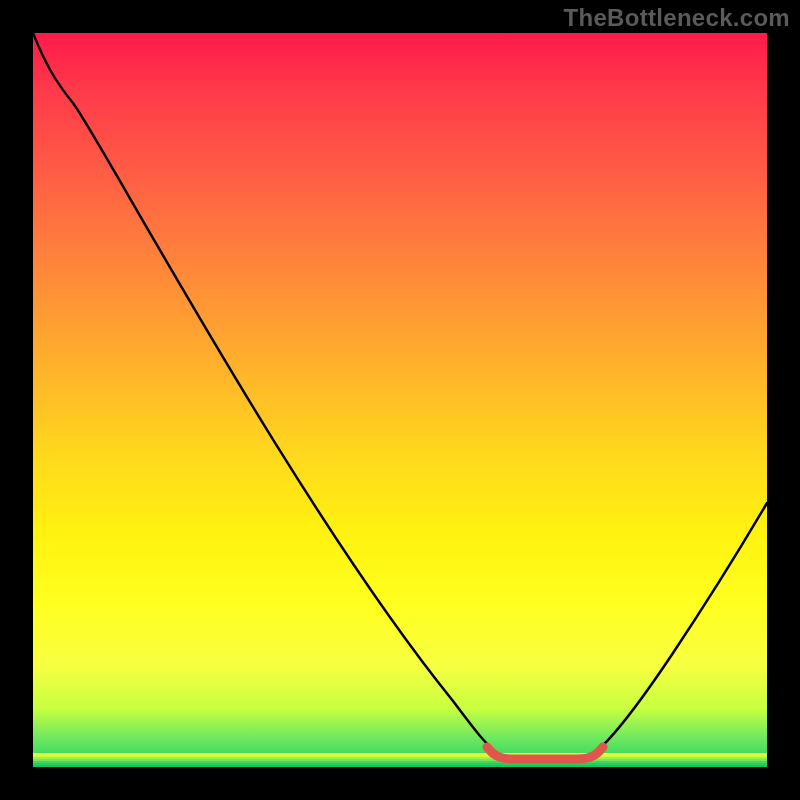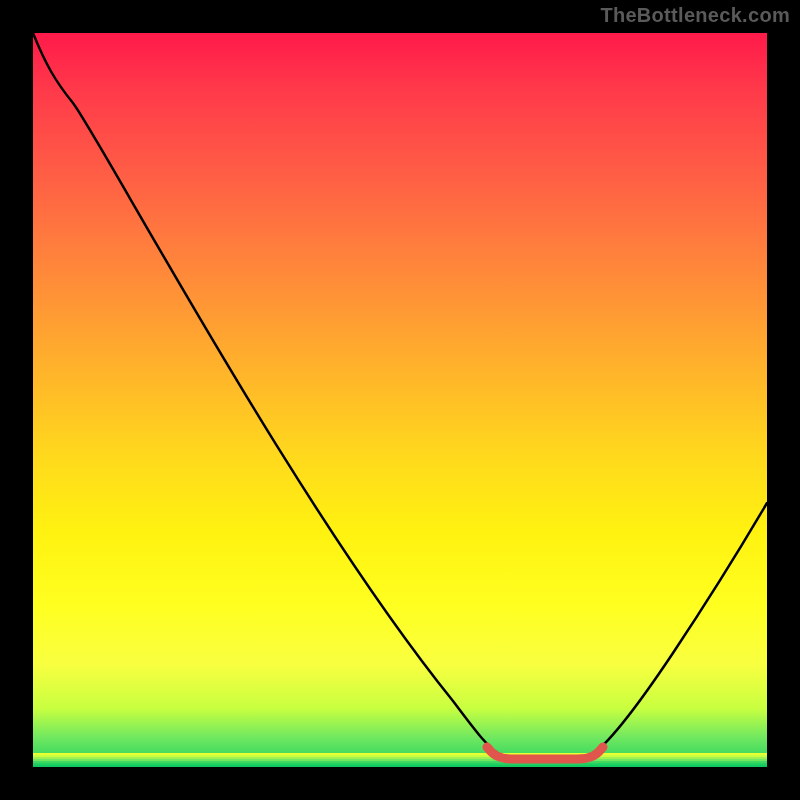--- a/index.html
+++ b/index.html
@@ -45,21 +45,21 @@
     position: absolute;
     left: 0;
     width: 100%;
     height: 2px;
   }
   .watermark {
     position: absolute;
     top: 4px;
     right: 10px;
     font-family: Arial, Helvetica, sans-serif;
-    font-size: 20px;
+    font-size: 24px;
     font-weight: 600;
     color: #5a5a5a;
     letter-spacing: 0.3px;
   }
   svg.curve {
     position: absolute;
     left: 0;
     top: 0;
     width: 734px;
     height: 734px;

